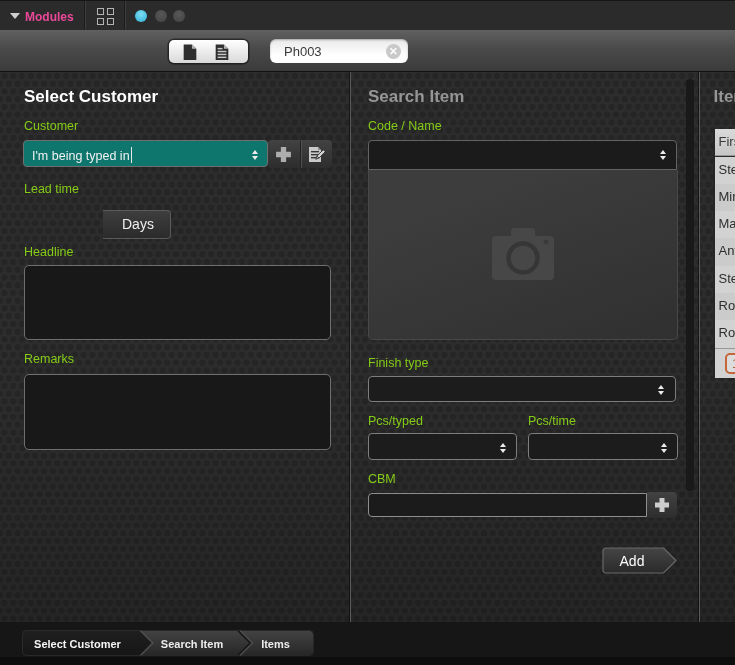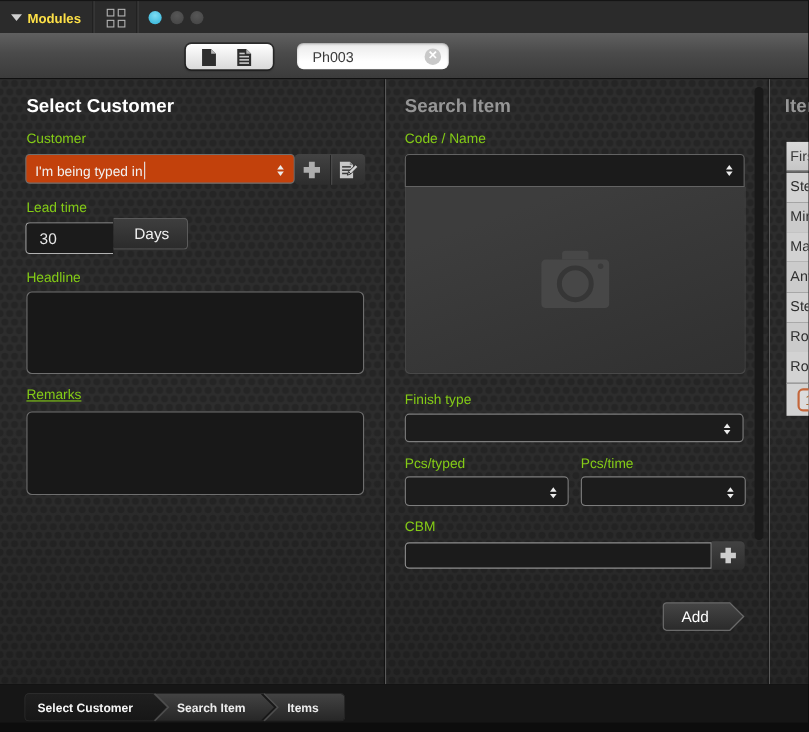--- a/index.html
+++ b/index.html
@@ -6,21 +6,21 @@
 html,body { width:735px; height:665px; overflow:hidden; background:#000; }
 body { font-family:"Liberation Sans", sans-serif; position:relative; }
 .abs { position:absolute; }
 
 
 #topbar { position:absolute; left:0; top:0; width:735px; height:30px;
   background:#2b2b2b; border-top:1px solid #151515; }
 #tri { position:absolute; left:10px; top:12px; width:0; height:0;
   border-left:5px solid transparent; border-right:5px solid transparent;
   border-top:6px solid #cfcfcf; }
-#modtxt { position:absolute; left:25px; top:9px; font-size:12px; font-weight:bold; color:#fde047; }
+#modtxt { position:absolute; left:25px; top:9px; font-size:12px; font-weight:bold; color:#ec4899; }
 .vsep { position:absolute; top:0; width:1px; height:30px; background:#3e3e3e; box-shadow:-1px 0 0 #1c1c1c; }
 #grid { position:absolute; left:97px; top:7px; width:17px; height:17px; }
 #grid div { position:absolute; width:7px; height:7px; border:1.2px solid #b4b4b4; }
 .dot { position:absolute; top:9px; width:12px; height:12px; border-radius:50%; }
 .dot.c { background:radial-gradient(circle at 50% 35%, #7edcf2, #45bedf 70%); }
 .dot.g { background:radial-gradient(circle at 50% 35%, #575757, #484848 75%); }
 
 
 #acctbar { position:absolute; left:0; top:30px; width:735px; height:42px;
   background:linear-gradient(#606060, #4a4a4a 45%, #3b3b3b); border-bottom:1px solid #121212; }
@@ -34,21 +34,21 @@
   background:#c9c9c9; color:#fff; font-size:10.5px; font-weight:bold; text-align:center; line-height:15px; }
 
 
 #content { position:absolute; left:0; top:72px; width:735px; height:550px; background-color:#2d2d2d; }
 #texbg { position:absolute; left:0; top:0; }
 .colsep { position:absolute; top:0; width:1px; height:550px; background:#595959; box-shadow:-1px 0 0 rgba(0,0,0,.45); }
 
 h2 { font-size:17px; font-weight:bold; color:#fff; }
 h2.dim { color:#969696; }
 .lbl { position:absolute; font-size:12.5px; color:#84cc16; }
-.field { position:absolute; background:#c2410c; border:1px solid #6f6f6f; border-radius:4px; }
+.field { position:absolute; background:#0f766e; border:1px solid #6f6f6f; border-radius:4px; }
 
 
 .stepper { position:absolute; width:6px; height:10px; }
 .stepper:before, .stepper:after { content:""; position:absolute; left:0;
   border-left:3px solid transparent; border-right:3px solid transparent; }
 .stepper:before { top:0; border-bottom:4px solid #ececec; }
 .stepper:after { bottom:0; border-top:4px solid #ececec; }
 
 .darkbtn { position:absolute; background:linear-gradient(#424242, #2d2d2d); border-radius:4px; }
 
@@ -136,29 +136,26 @@
       <rect x="3" y="5" width="8" height="1.4" fill="#3a3a3a"></rect>
       <rect x="3" y="8" width="8" height="1.4" fill="#3a3a3a"></rect>
       <rect x="3" y="11" width="6" height="1.4" fill="#3a3a3a"></rect>
       <g transform="rotate(45 12 9)">
         <rect x="10.6" y="3" width="2.8" height="9" fill="#d6d6d6" stroke="#2a2a2a" stroke-width="0.8"></rect>
         <path d="M10.6 12 l1.4 3 l1.4 -3 Z" fill="#d6d6d6" stroke="#2a2a2a" stroke-width="0.8"></path>
       </g>
     </svg>
   </div>
   <div class="lbl" style="left:24px; top:110px;">Lead time</div>
-  <div class="field" style="left:23px; top:130px; width:80px; height:29px; border-color:#b2b2b2; border-radius:4px 0 0 4px; border-right:none; background:#1b1b1b;">
-    <span style="position:absolute; left:12px; top:6px; font-size:14px; color:#e8e8e8;">30</span>
-  </div>
-  <div class="darkbtn" style="left:103px; top:126px; width:68px; height:29px; border-radius:0 4px 4px 0; border:1px solid #5a5a5a; border-left:none; background:linear-gradient(#3e3e3e,#2b2b2b);">
+  <div class="darkbtn" style="left:103px; top:138px; width:68px; height:29px; border-radius:0 4px 4px 0; border:1px solid #5a5a5a; border-left:none; background:linear-gradient(#3e3e3e,#2b2b2b);">
     <span style="position:absolute; left:19px; top:5px; font-size:14px; color:#f0f0f0;">Days</span>
   </div>
   <div class="lbl" style="left:24px; top:173px;">Headline</div>
   <div class="field" style="left:24px; top:192.5px; width:307px; height:75px; background:#181818; border-color:#6e6e6e; border-radius:5px;"></div>
-  <div class="lbl" style="left:24px; top:280px;text-decoration:underline;">Remarks</div>
+  <div class="lbl" style="left:24px; top:280px;">Remarks</div>
   <div class="field" style="left:24px; top:302px; width:307px; height:76px; background:#181818; border-color:#6e6e6e; border-radius:5px;"></div>
 
   <div class="abs" style="left:368px; top:15px;">
       <h2 class="dim">Search Item</h2>
     </div>
   <div class="lbl" style="left:368px; top:47px;">Code / Name</div>
   <div class="field" style="left:368px; top:68px; width:309px; height:30px; border-color:#636363; border-radius:4px 4px 0 0; background:#1b1b1b;">
     <div class="stepper" style="right:10px; top:8.5px;"></div>
   </div>
   <div class="abs" style="left:368px; top:98px; width:310px; height:170px; border:1px solid #484848; border-top:none; border-radius:0 0 5px 5px; background:linear-gradient(160deg, #3d3d3d 20%, #343434 75%, #303030);">

